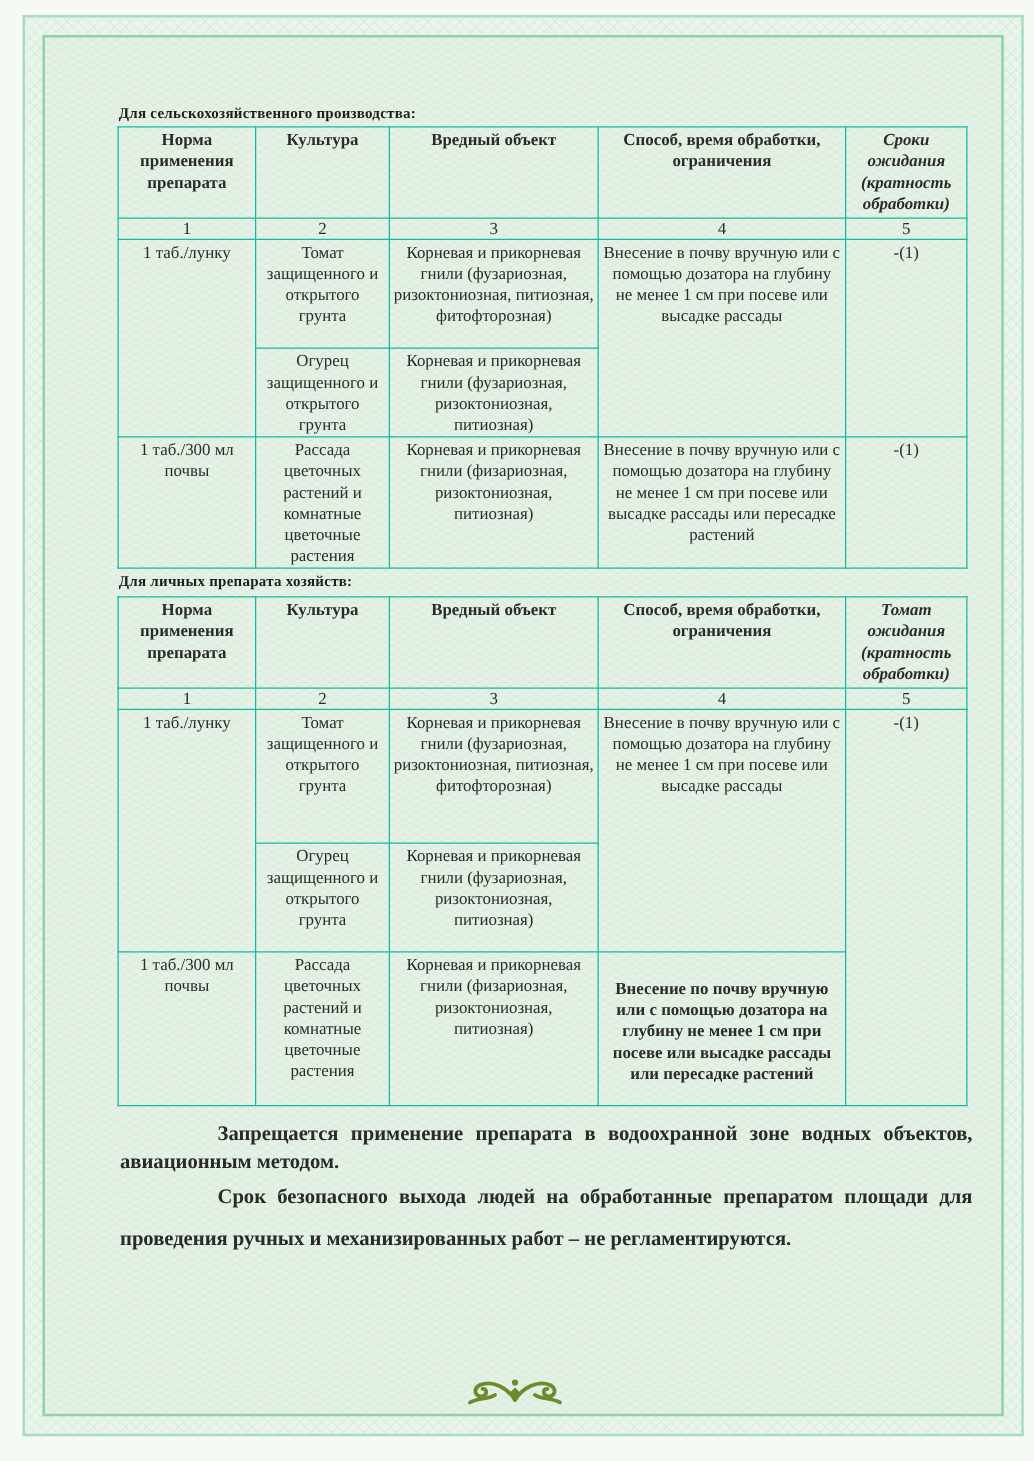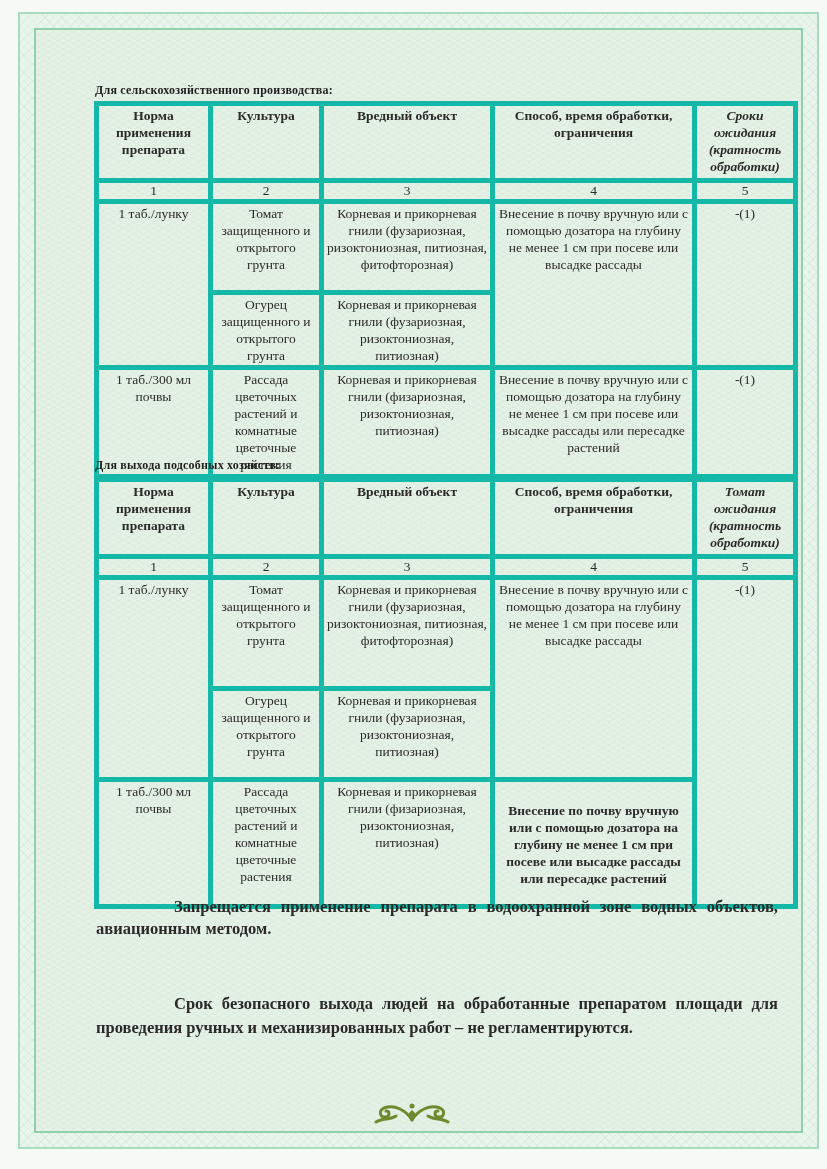--- a/index.html
+++ b/index.html
@@ -27,21 +27,21 @@
   }
   .section-title {
     position:absolute; left:95px; font-weight:bold; font-size:12px;
     letter-spacing:0.2px; color:#1e1e1c;
   }
   table.reg {
     position:absolute; left:94px; border-collapse:collapse;
     font-size:13.5px; line-height:17px; color:#2b2b29;
   }
   table.reg td, table.reg th {
-    border:5px solid #14b8a6; padding:1px 3px; vertical-align:top; text-align:center;
+    border:1px solid #14b8a6; padding:1px 3px; vertical-align:top; text-align:center;
   }
   table.reg th { font-weight:bold; }
   table.reg td.num { padding:0 3px; line-height:16px; }
   .c1 { width:103px; } .c2 { width:100px; } .c3 { width:160px;margin-top:28px; } .c4 { width:191px; } .c5 { width:90px;font-style:italic; }
   .para {
     position:absolute; left:96px; width:682px; font-size:16.5px; line-height:22px;
     text-align:justify; color:#2a2a28;font-weight:bold;
   }
   .indent { text-indent:78px; }
   .ornament { position:absolute; left:372px; top:1098px; width:80px; height:26px; }
@@ -83,21 +83,21 @@
   <tr>
     <td>1 таб./300 мл почвы</td>
     <td style="height:100px;">Рассада цветочных растений и комнатные цветочные растения</td>
     <td>Корневая и прикорневая гнили (физариозная, ризоктониозная, питиозная)</td>
     <td>Внесение в почву вручную или с помощью дозатора на глубину не менее 1 см при посеве или высадке рассады или пересадке растений</td>
     <td>-(1)</td>
   </tr>
 </tbody>
   </table>
 
-<div class="section-title" style="top:458px;">Для выхода подсобных хозяйств:</div>
+<div class="section-title" style="top:458px;">Для личных препарата хозяйств:</div>
 <table class="reg" style="top:477px;">
   <tbody>
       <tr>
     <th class="c1" style="height:70px;">Норма применения препарата</th>
     <th class="c2">Культура</th>
     <th class="c3">Вредный объект</th>
     <th class="c4">Способ, время обработки, ограничения</th>
     <th class="c5">Томат ожидания (кратность обработки)</th>
   </tr>
   <tr>
@@ -121,21 +121,21 @@
   <tr>
     <td>1 таб./300 мл почвы</td>
     <td style="height:120px;">Рассада цветочных растений и комнатные цветочные растения</td>
     <td>Корневая и прикорневая гнили (физариозная, ризоктониозная, питиозная)</td>
     <td style="padding-top:20px;font-weight:bold;">Внесение по почву вручную или с помощью дозатора на глубину не менее 1 см при посеве или высадке рассады или пересадке растений</td>
   </tr>
 </tbody>
   </table>
 
 <div class="para indent" style="top:896px;">Запрещается применение препарата в водоохранной зоне водных объектов, авиационным методом.</div>
-<div class="para indent" style="top:992px; line-height:24px;">Срок безопасного выхода людей на обработанные препаратом площади для проведения ручных и механизированных работ – не регламентируются.</div>
+<div class="para indent" style="top:940px; line-height:34px;">Срок безопасного выхода людей на обработанные препаратом площади для проведения ручных и механизированных работ – не регламентируются.</div>
 
 <svg class="ornament" viewBox="0 0 80 26">
   <g fill="none" stroke="#6f8a2c" stroke-width="3" stroke-linecap="round">
     <path d="M40 22 C34 12, 22 6, 12 10 C6 13, 8 20, 14 19 C18 18, 18 13, 14 13"></path>
     <path d="M40 22 C46 12, 58 6, 68 10 C74 13, 72 20, 66 19 C62 18, 62 13, 66 13"></path>
     <path d="M4 24 C10 20, 18 22, 24 18"></path>
     <path d="M76 24 C70 20, 62 22, 56 18"></path>
   </g>
   <circle cx="40" cy="8" r="2.5" fill="#6f8a2c"></circle>
   <path d="M36 16 L40 12 L44 16 L40 20 Z" fill="#6f8a2c"></path>

